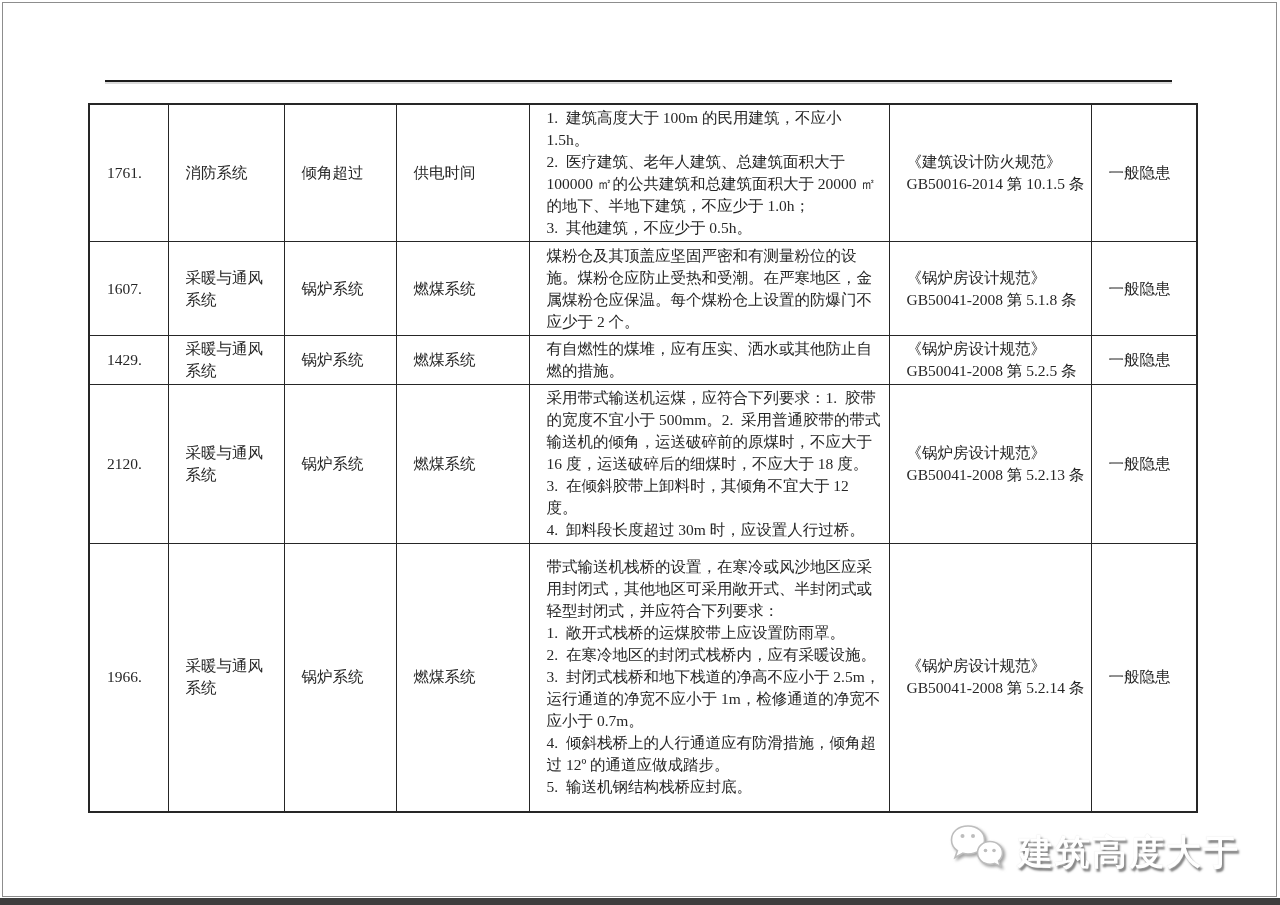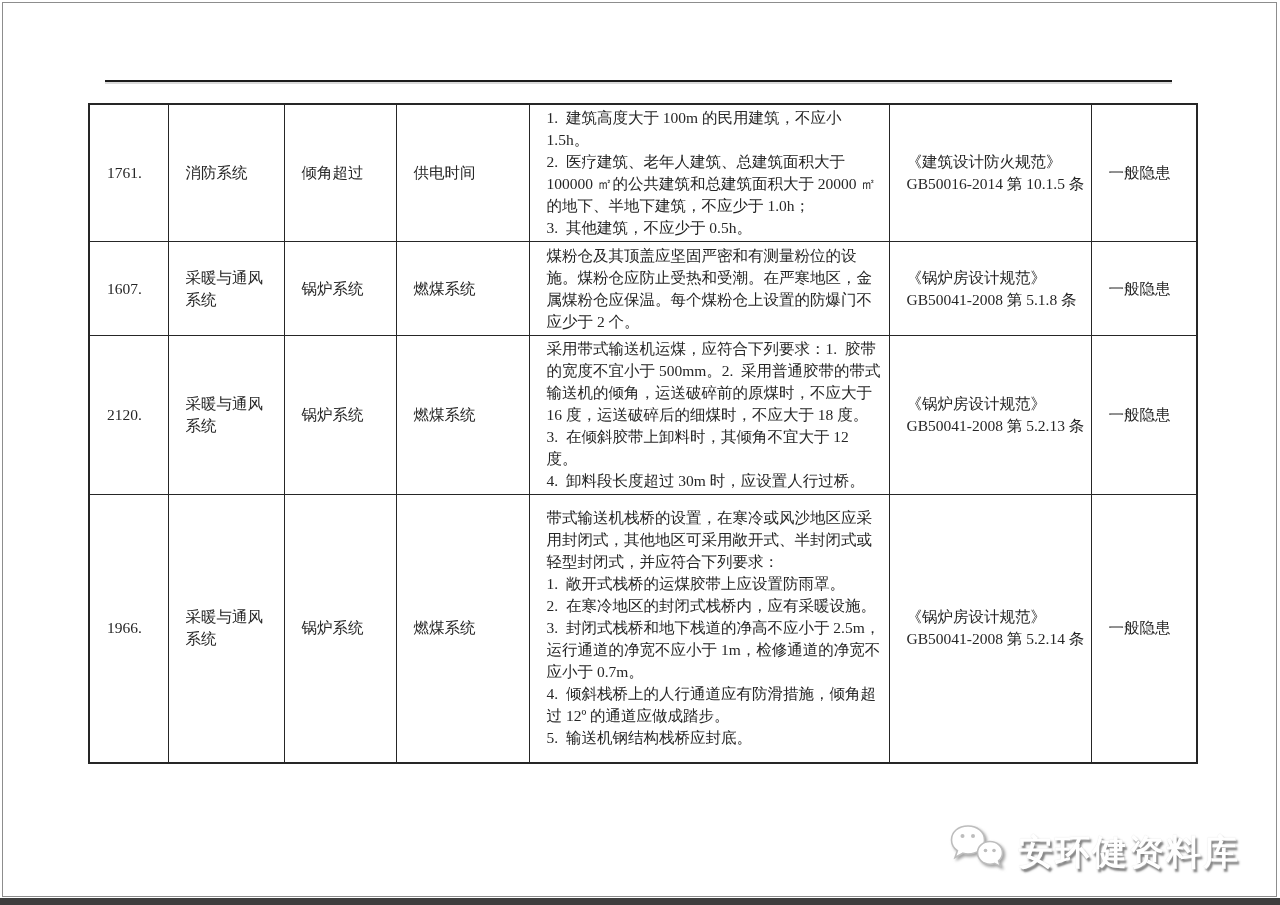--- a/index.html
+++ b/index.html
@@ -108,20 +108,30 @@
     <tr class="h-1428">
       <td class="c-no">1607.</td>
       <td class="c-sys">采暖与通风系统</td>
       <td class="c-sub">锅炉系统</td>
       <td class="c-item">燃煤系统</td>
       <td class="c-desc">煤粉仓及其顶盖应坚固严密和有测量粉位的设施。煤粉仓应防止受热和受潮。在严寒地区，金属煤粉仓应保温。每个煤粉仓上设置的防爆门不应少于 2 个。</td>
       <td class="c-reg">《锅炉房设计规范》
 GB50041-2008 第 5.1.8 条</td>
       <td class="c-level">一般隐患</td>
     </tr>
+    <tr class="h-1429">
+      <td class="c-no">1429.</td>
+      <td class="c-sys">采暖与通风系统</td>
+      <td class="c-sub">锅炉系统</td>
+      <td class="c-item">燃煤系统</td>
+      <td class="c-desc">有自燃性的煤堆，应有压实、洒水或其他防止自燃的措施。</td>
+      <td class="c-reg">《锅炉房设计规范》
+GB50041-2008 第 5.2.5 条</td>
+      <td class="c-level">一般隐患</td>
+    </tr>
     <tr class="h-1430">
       <td class="c-no">2120.</td>
       <td class="c-sys">采暖与通风系统</td>
       <td class="c-sub">锅炉系统</td>
       <td class="c-item">燃煤系统</td>
       <td class="c-desc">采用带式输送机运煤，应符合下列要求：1.  胶带的宽度不宜小于 500mm。2.  采用普通胶带的带式输送机的倾角，运送破碎前的原煤时，不应大于 16 度，运送破碎后的细煤时，不应大于 18 度。
 3.  在倾斜胶带上卸料时，其倾角不宜大于 12 度。
 4.  卸料段长度超过 30m 时，应设置人行过桥。</td>
       <td class="c-reg">《锅炉房设计规范》
 GB50041-2008 第 5.2.13 条</td>
@@ -153,16 +163,16 @@
         <path d="M44 19.5 C36.8 19.5 31.5 24.6 31.5 30.8 C31.5 37 36.8 42.2 44 42.2 C45.6 42.2 47.1 41.9 48.5 41.4 L54.5 44.5 L52.6 38.9 C55.1 36.8 56.5 34 56.5 30.8 C56.5 24.6 51.2 19.5 44 19.5 Z"></path>
       </g>
       <g fill="#bdbdbd">
         <circle cx="16.5" cy="14" r="2"></circle>
         <circle cx="27" cy="14" r="2"></circle>
         <circle cx="39.5" cy="28.5" r="1.8"></circle>
         <circle cx="48" cy="28.5" r="1.8"></circle>
       </g>
     </svg>
   </span>
-  <span class="wm-text">安环健资料库</span>
+  <span class="wm-text">建筑高度大于</span>
 </div>
 
 <div class="bottom-bar"></div>
 
 </body></html>

